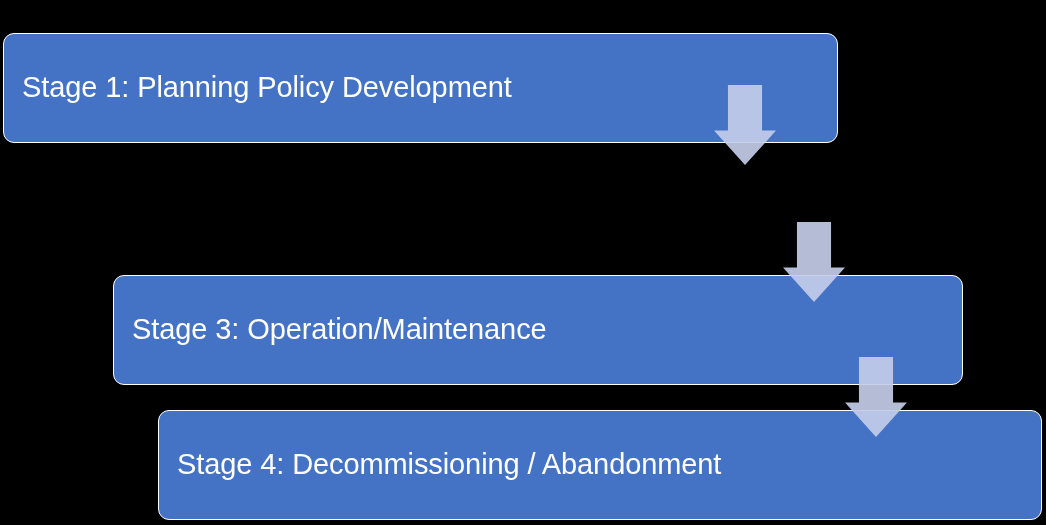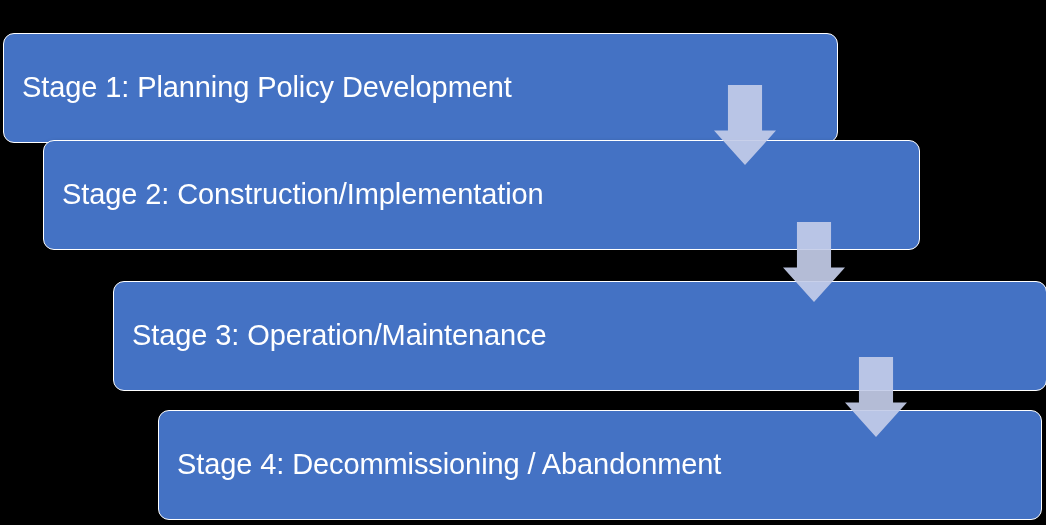--- a/index.html
+++ b/index.html
@@ -67,22 +67,19 @@
       </svg>
     </div>
     <div class="flow-arrow" style="left: 845px; top: 357px; width: 62px; height: 80px;">
       <svg width="62" height="80" viewBox="0 0 62 80">
         <polygon points="13.95,0 48.05,0 48.05,45.599999999999994 62,45.599999999999994 31,80 0,45.599999999999994 13.95,45.599999999999994" fill="#C3CCE8" fill-opacity="0.92"></polygon>
       </svg>
     </div>
     <div class="stage-box" style="left: 3px; top: 5px; width: 835px; height: 110px; margin-top: 28px;">
       <span class="stage-label">Stage 1: Planning Policy Development</span>
     </div>
-    <div class="stage-box" style="left: 43px; top: 140px; width: 877px; height: 110px;">
-      <span class="stage-label">Stage 2: Construction/Implementation</span>
-    </div>
-    <div class="stage-box" style="left: 113px; top: 281px; width: 934px; height: 110px;">
+    <div class="stage-box" style="left: 113px; top: 275px; width: 850px; height: 110px;">
       <span class="stage-label">Stage 3: Operation/Maintenance</span>
     </div>
     <div class="stage-box" style="left: 158px; top: 410px; width: 884px; height: 110px; text-align: center;">
       <span class="stage-label">Stage 4: Decommissioning / Abandonment</span>
     </div>
   </div>
 
 </body></html>

